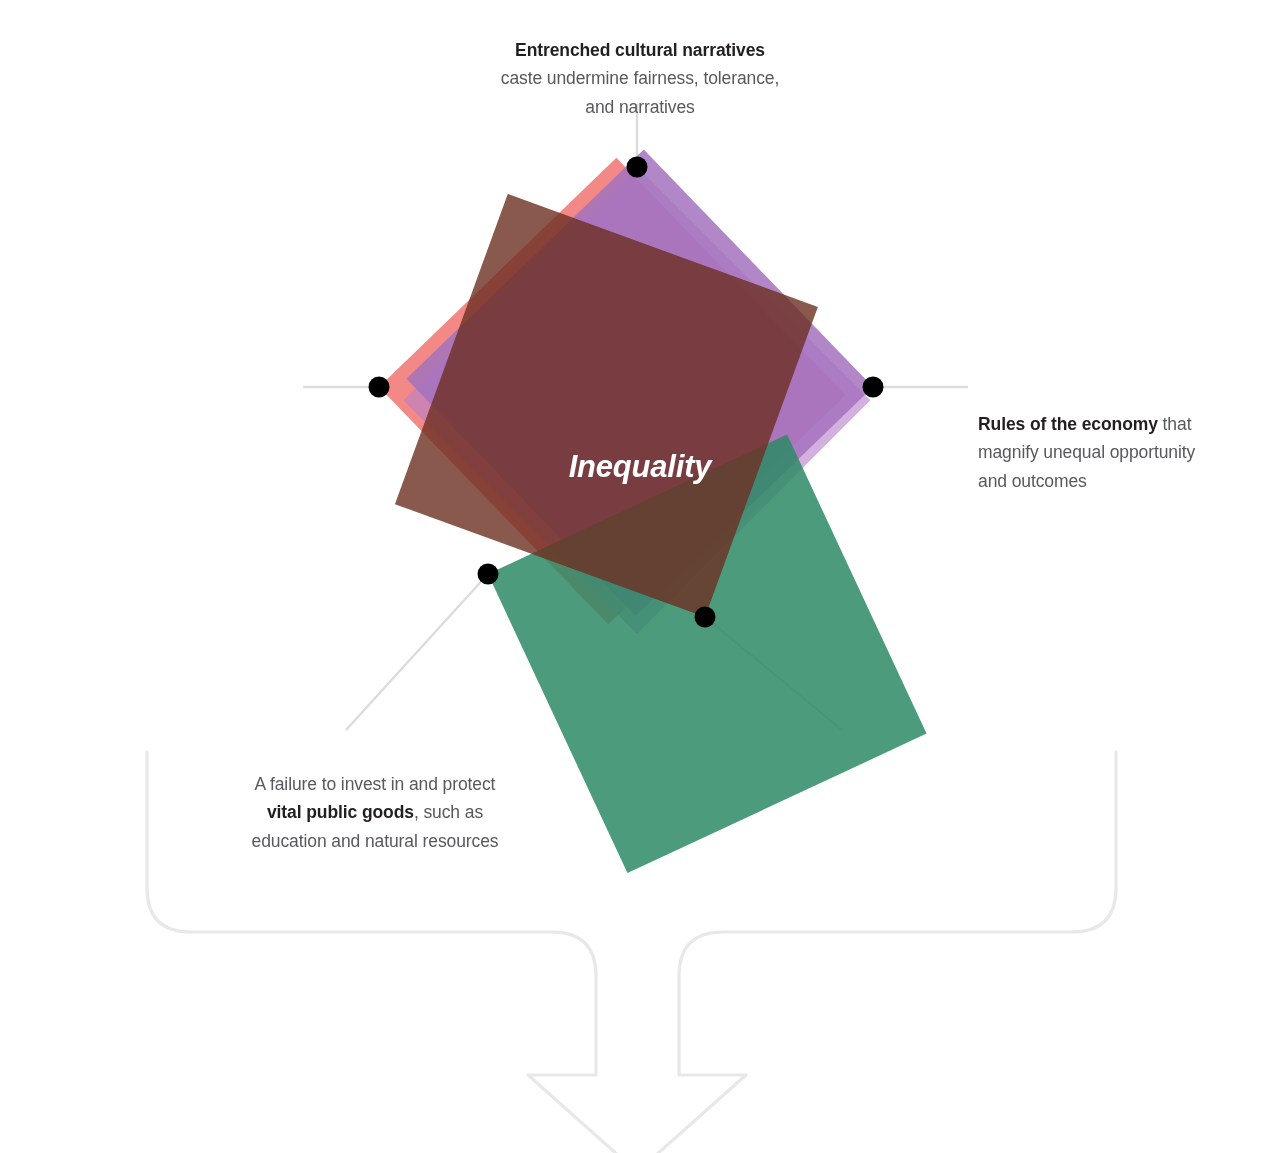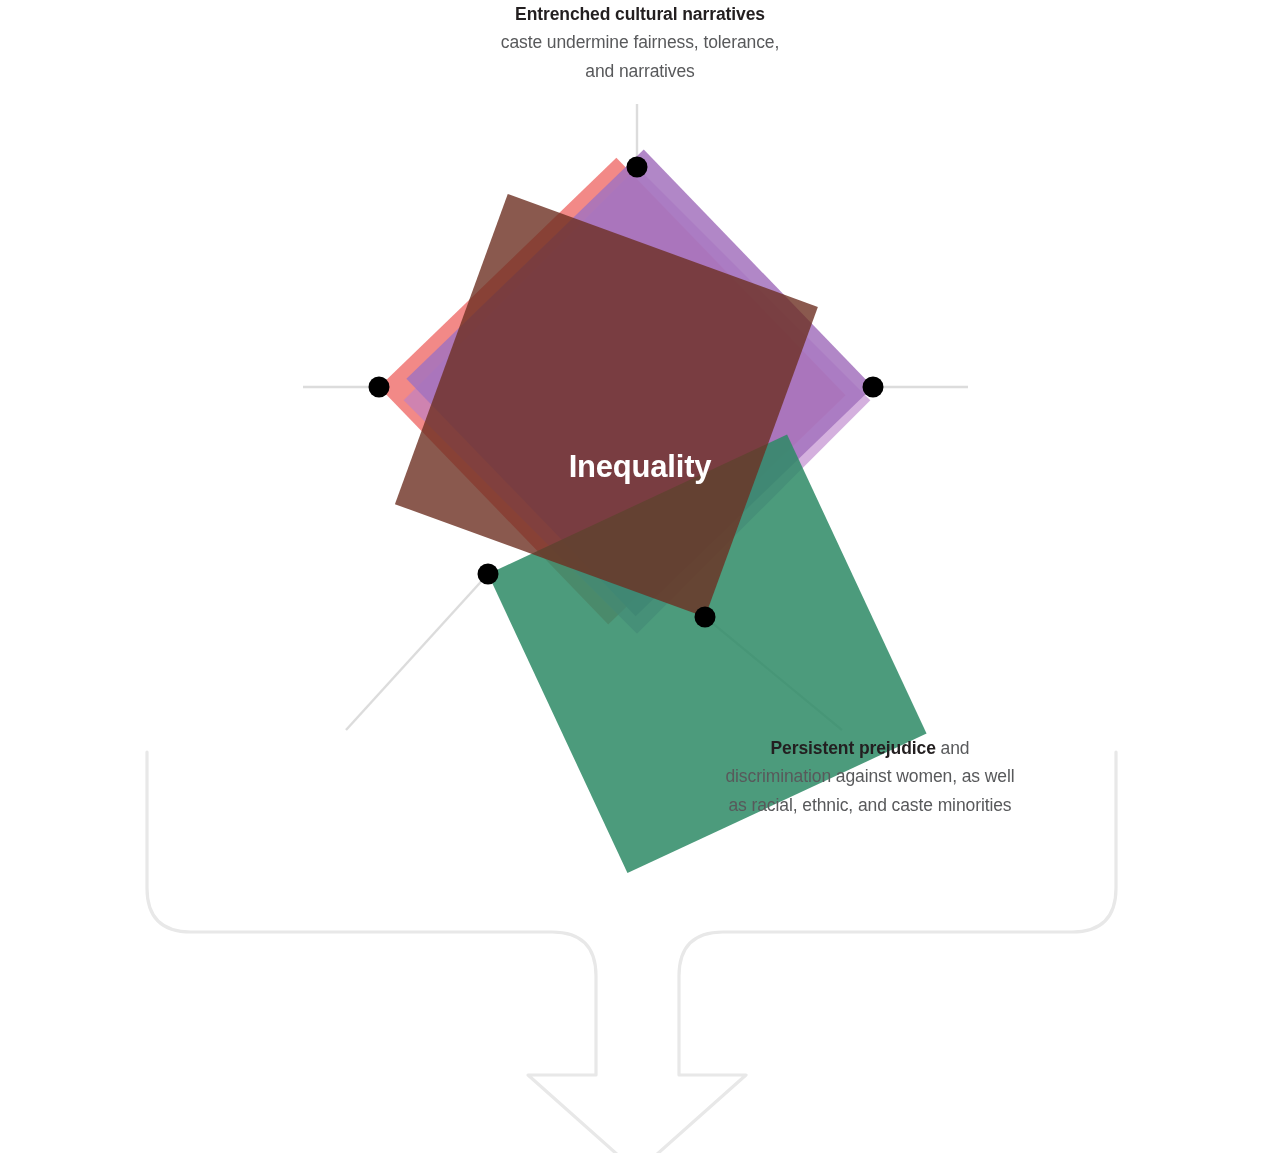--- a/index.html
+++ b/index.html
@@ -25,20 +25,21 @@
     top: 0;
     width: 1280px;
     height: 1153px;
   }
   .label {
     position: absolute;
     font-size: 17.5px;
     line-height: 1.62;
     color: #58595b;
     letter-spacing: -0.1px;
+    margin-top: 36px;
   }
   .label b {
     color: #231f20;
     font-weight: bold;
   }
   .lbl-center  { text-align: center; }
   .lbl-right   { text-align: right; }
   .lbl-left    { text-align: left; }
 
   #label-top {
@@ -60,20 +61,21 @@
   #center-title {
     position: absolute;
     left: 0; top: 449px;
     width: 1280px;
     text-align: center;
     font-size: 31px;
     font-weight: bold;
     color: #ffffff;
     letter-spacing: -0.2px;
     pointer-events: none;
+    font-style: italic;
   }
 </style>
 </head>
 <body>
 
 <div id="stage">
 
   <svg id="diagram-svg" viewBox="0 0 1280 1153">
 
     <g>
@@ -125,21 +127,26 @@
 
   <div id="center-title">Inequality</div>
 
   <div class="label lbl-center" id="label-top">
     <b>Entrenched cultural narratives</b><br>
     <span>caste undermine fairness, tolerance,</span><br>
     <span>and narratives</span>
   </div>
 
 
+  <div class="label lbl-left" id="label-right">
+    <b>Rules of the economy</b><span> that</span><br>
+    <span>magnify unequal opportunity</span><br>
+    <span>and outcomes</span>
+  </div>
 
+  <div class="label lbl-center" id="label-bottom-left">
+    <span>A failure to invest in and protect</span><br>
+    <b>vital public goods</b><span>, such as</span><br>
+    <span>education and natural resources</span>
+  </div>
 
-  <div class="label lbl-center" id="label-bottom-right">
-    <b>Persistent prejudice</b><span> and</span><br>
-    <span>discrimination against women, as well</span><br>
-    <span>as racial, ethnic, and caste minorities</span>
-  </div>
 
 </div>
 
 </body></html>

